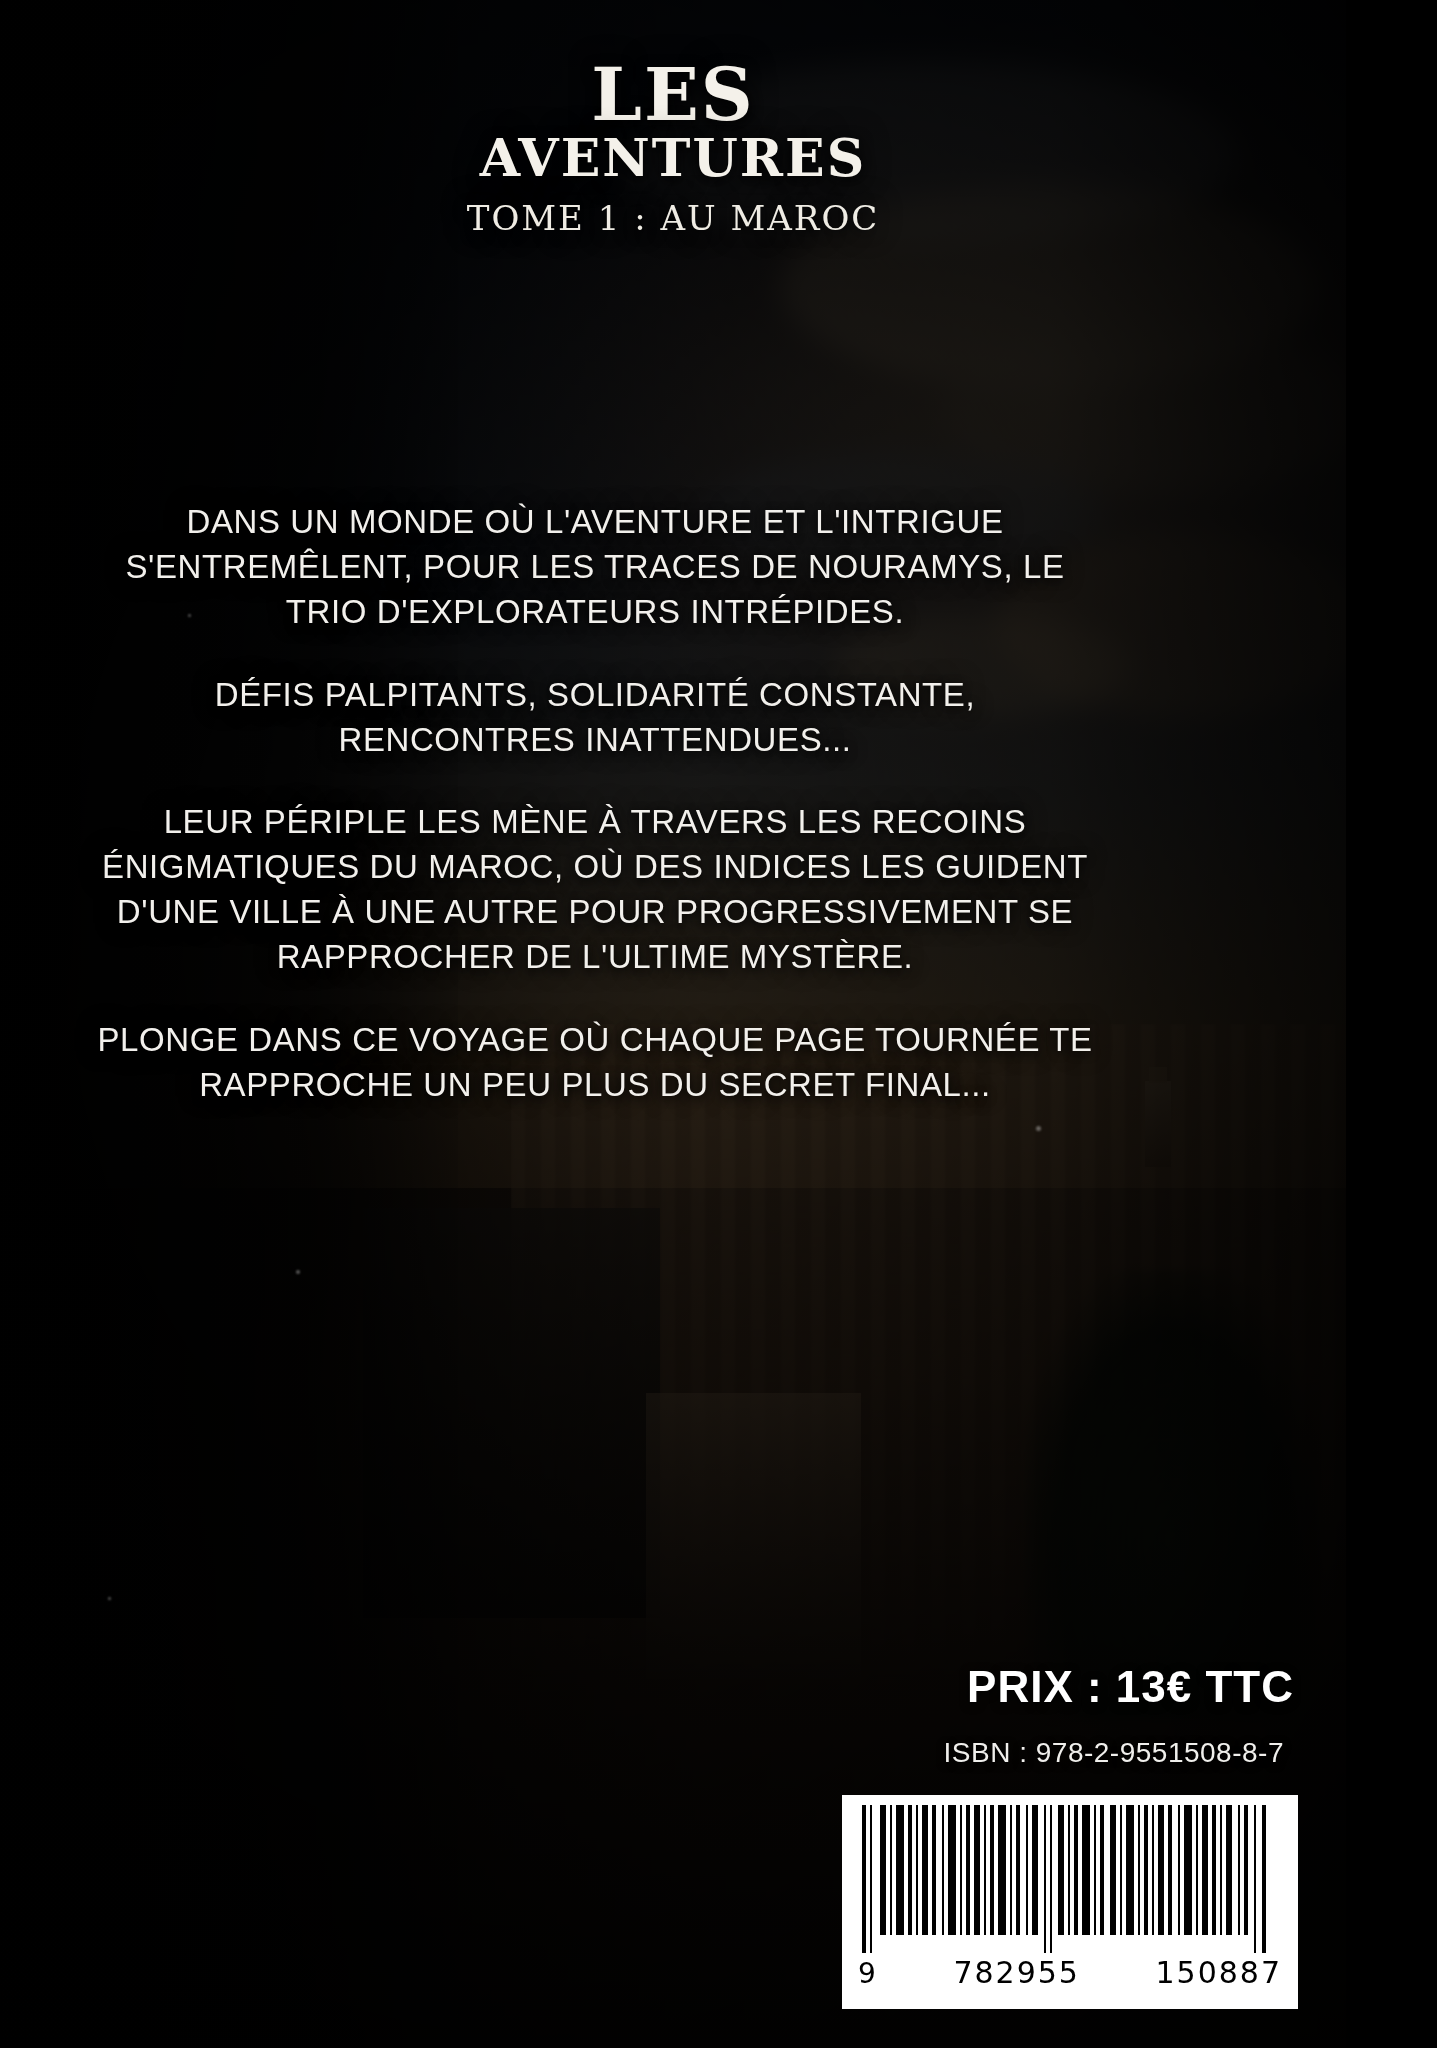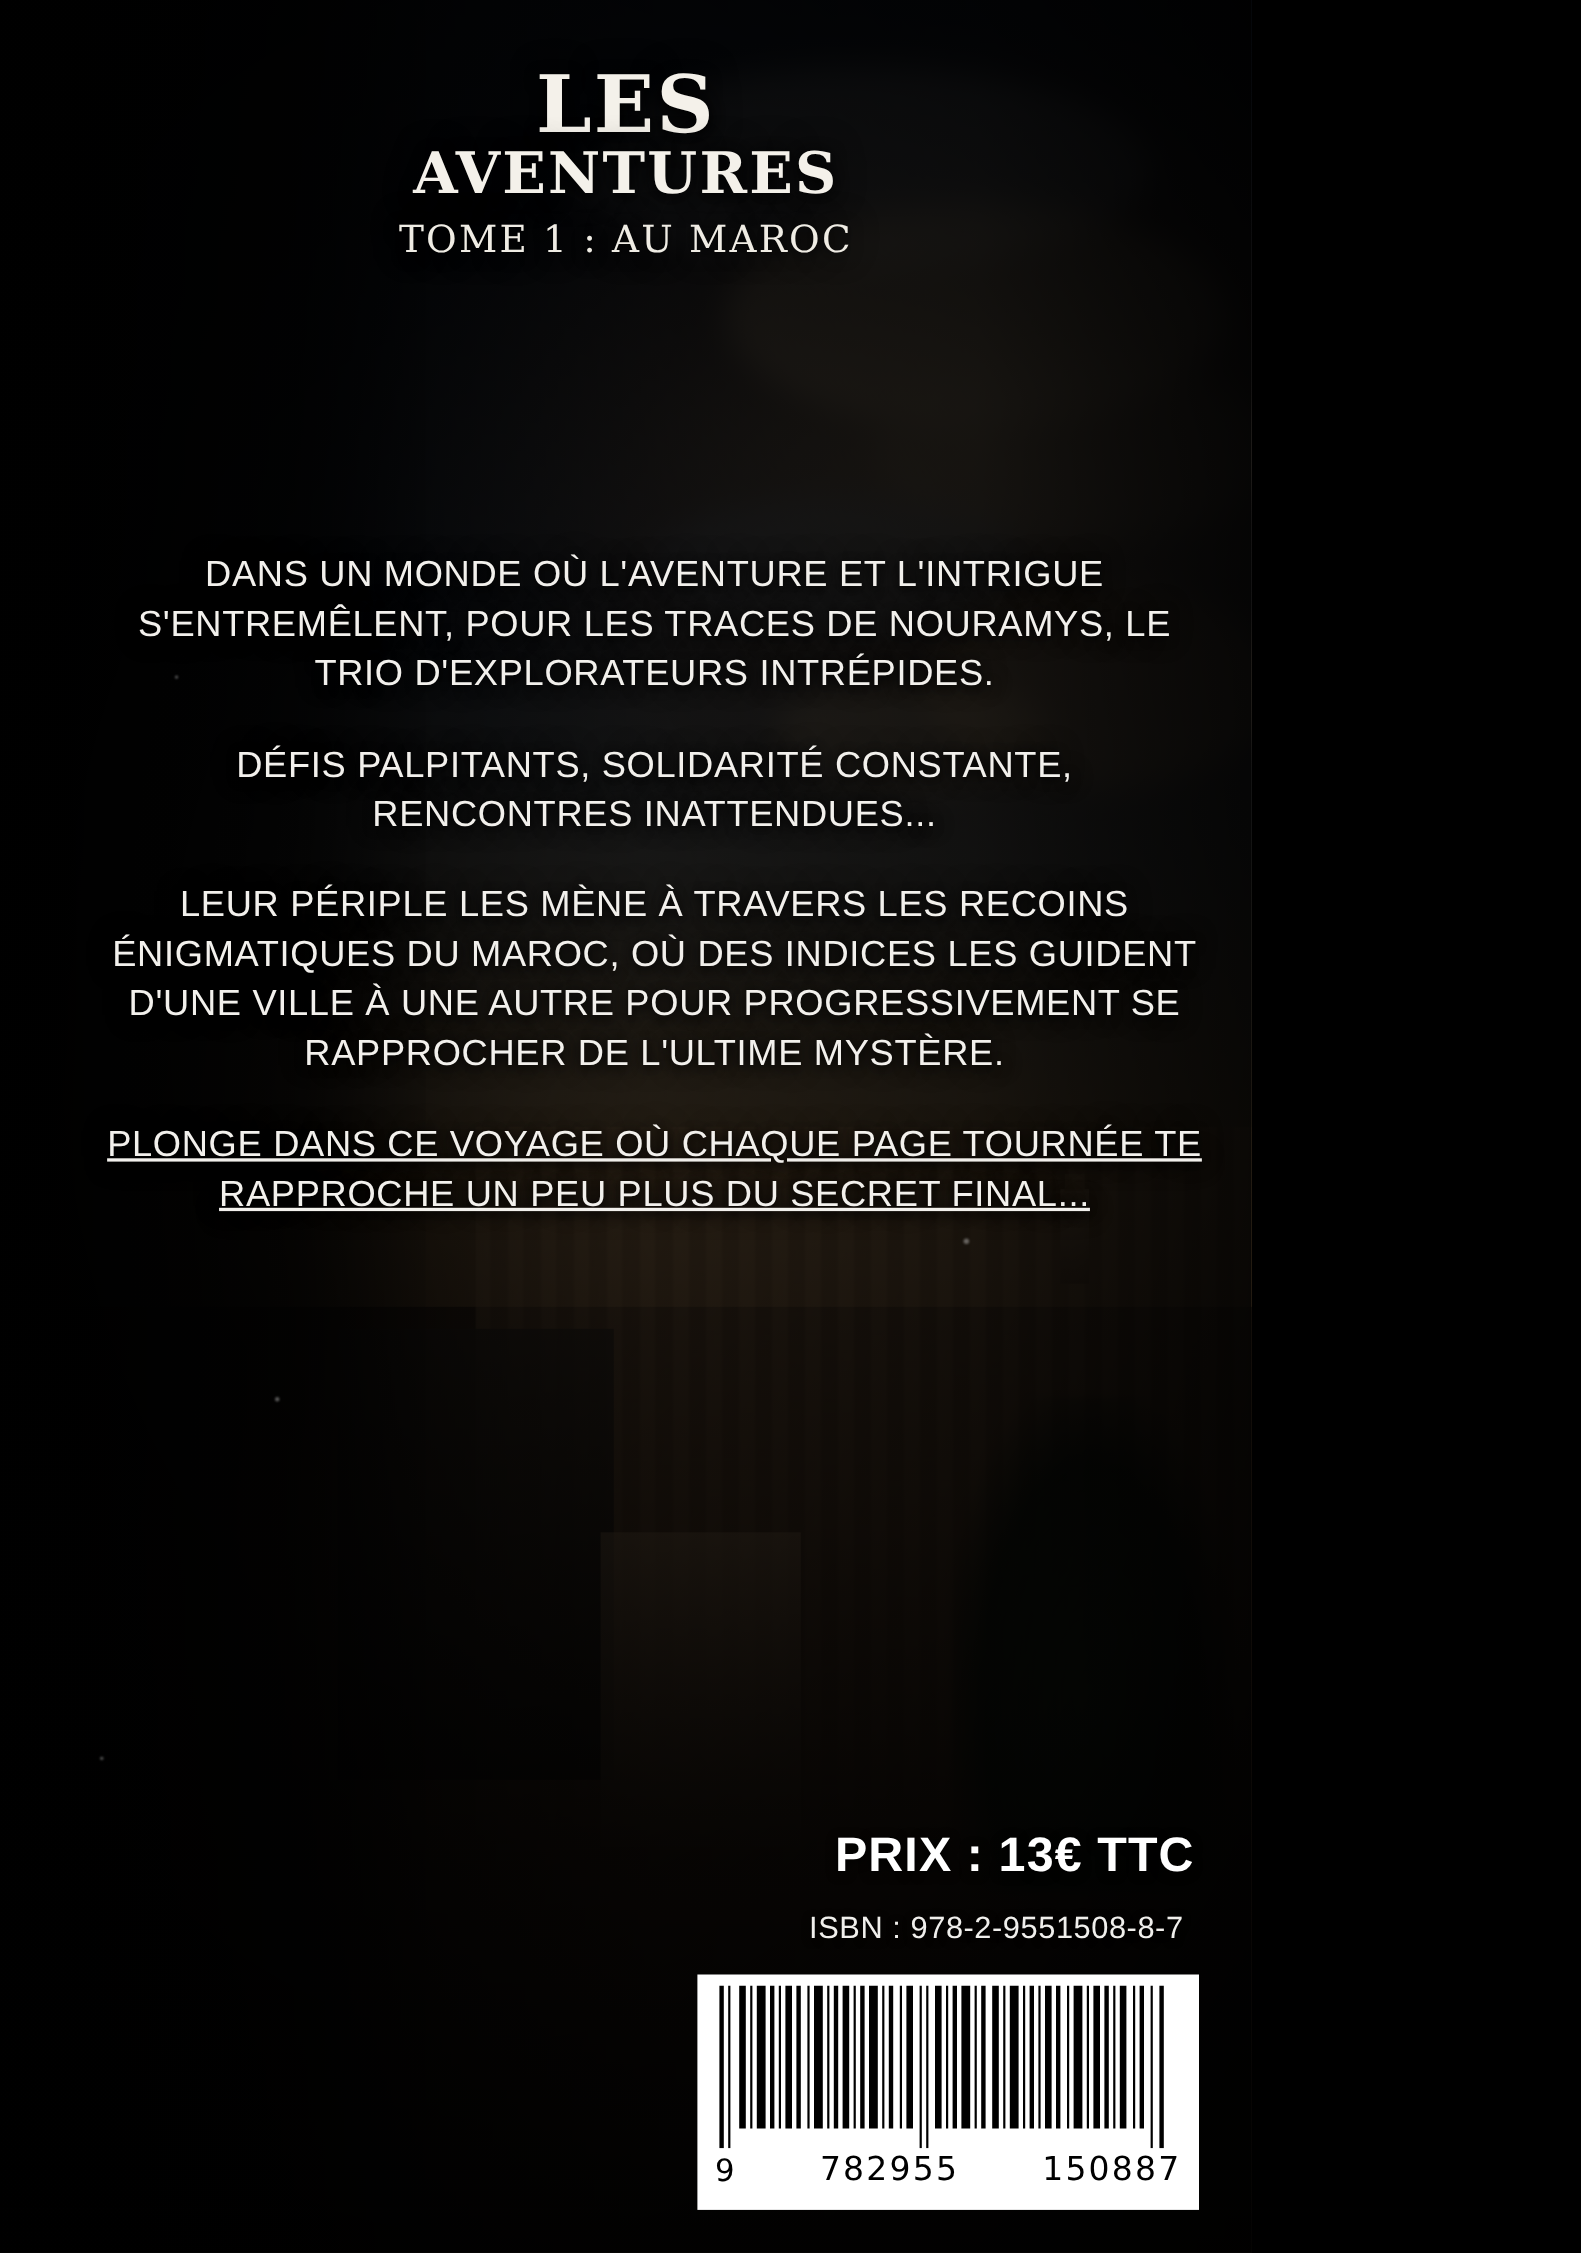--- a/index.html
+++ b/index.html
@@ -9,21 +9,21 @@
   }
   body {
     width: 1437px;
     height: 2048px;
     overflow: hidden;
     font-family: "Liberation Sans", sans-serif;
   }
 
   .book-back {
     position: relative;
-    width: 1138px;
+    width: 1346px;
     height: 2048px;
     background: #07070a;
     overflow: hidden;
   }
 
   
   .art {
     position: absolute;
     inset: 0;
   }
@@ -173,21 +173,21 @@
     left: 95px;
     width: 1000px;
     text-align: center;
     color: #f2f0ec;
     font-size: 33px;
     line-height: 1.36;
     letter-spacing: 0.6px;
     text-shadow: 0 2px 10px rgba(0,0,0,0.95), 0 0 22px rgba(0,0,0,0.85);
   }
   .para { margin: 0 0 38px 0; }
-  .para:last-child { margin-bottom: 14px; text-decoration: underline; }
+  .para:last-child { margin-bottom: 14px; }
 
   .price {
     position: absolute;
     right: 52px;
     top: 1662px;
     font-size: 44px;
     font-weight: bold;
     color: #ffffff;
     letter-spacing: 1px;
     text-shadow: 0 2px 10px rgba(0,0,0,0.95);

